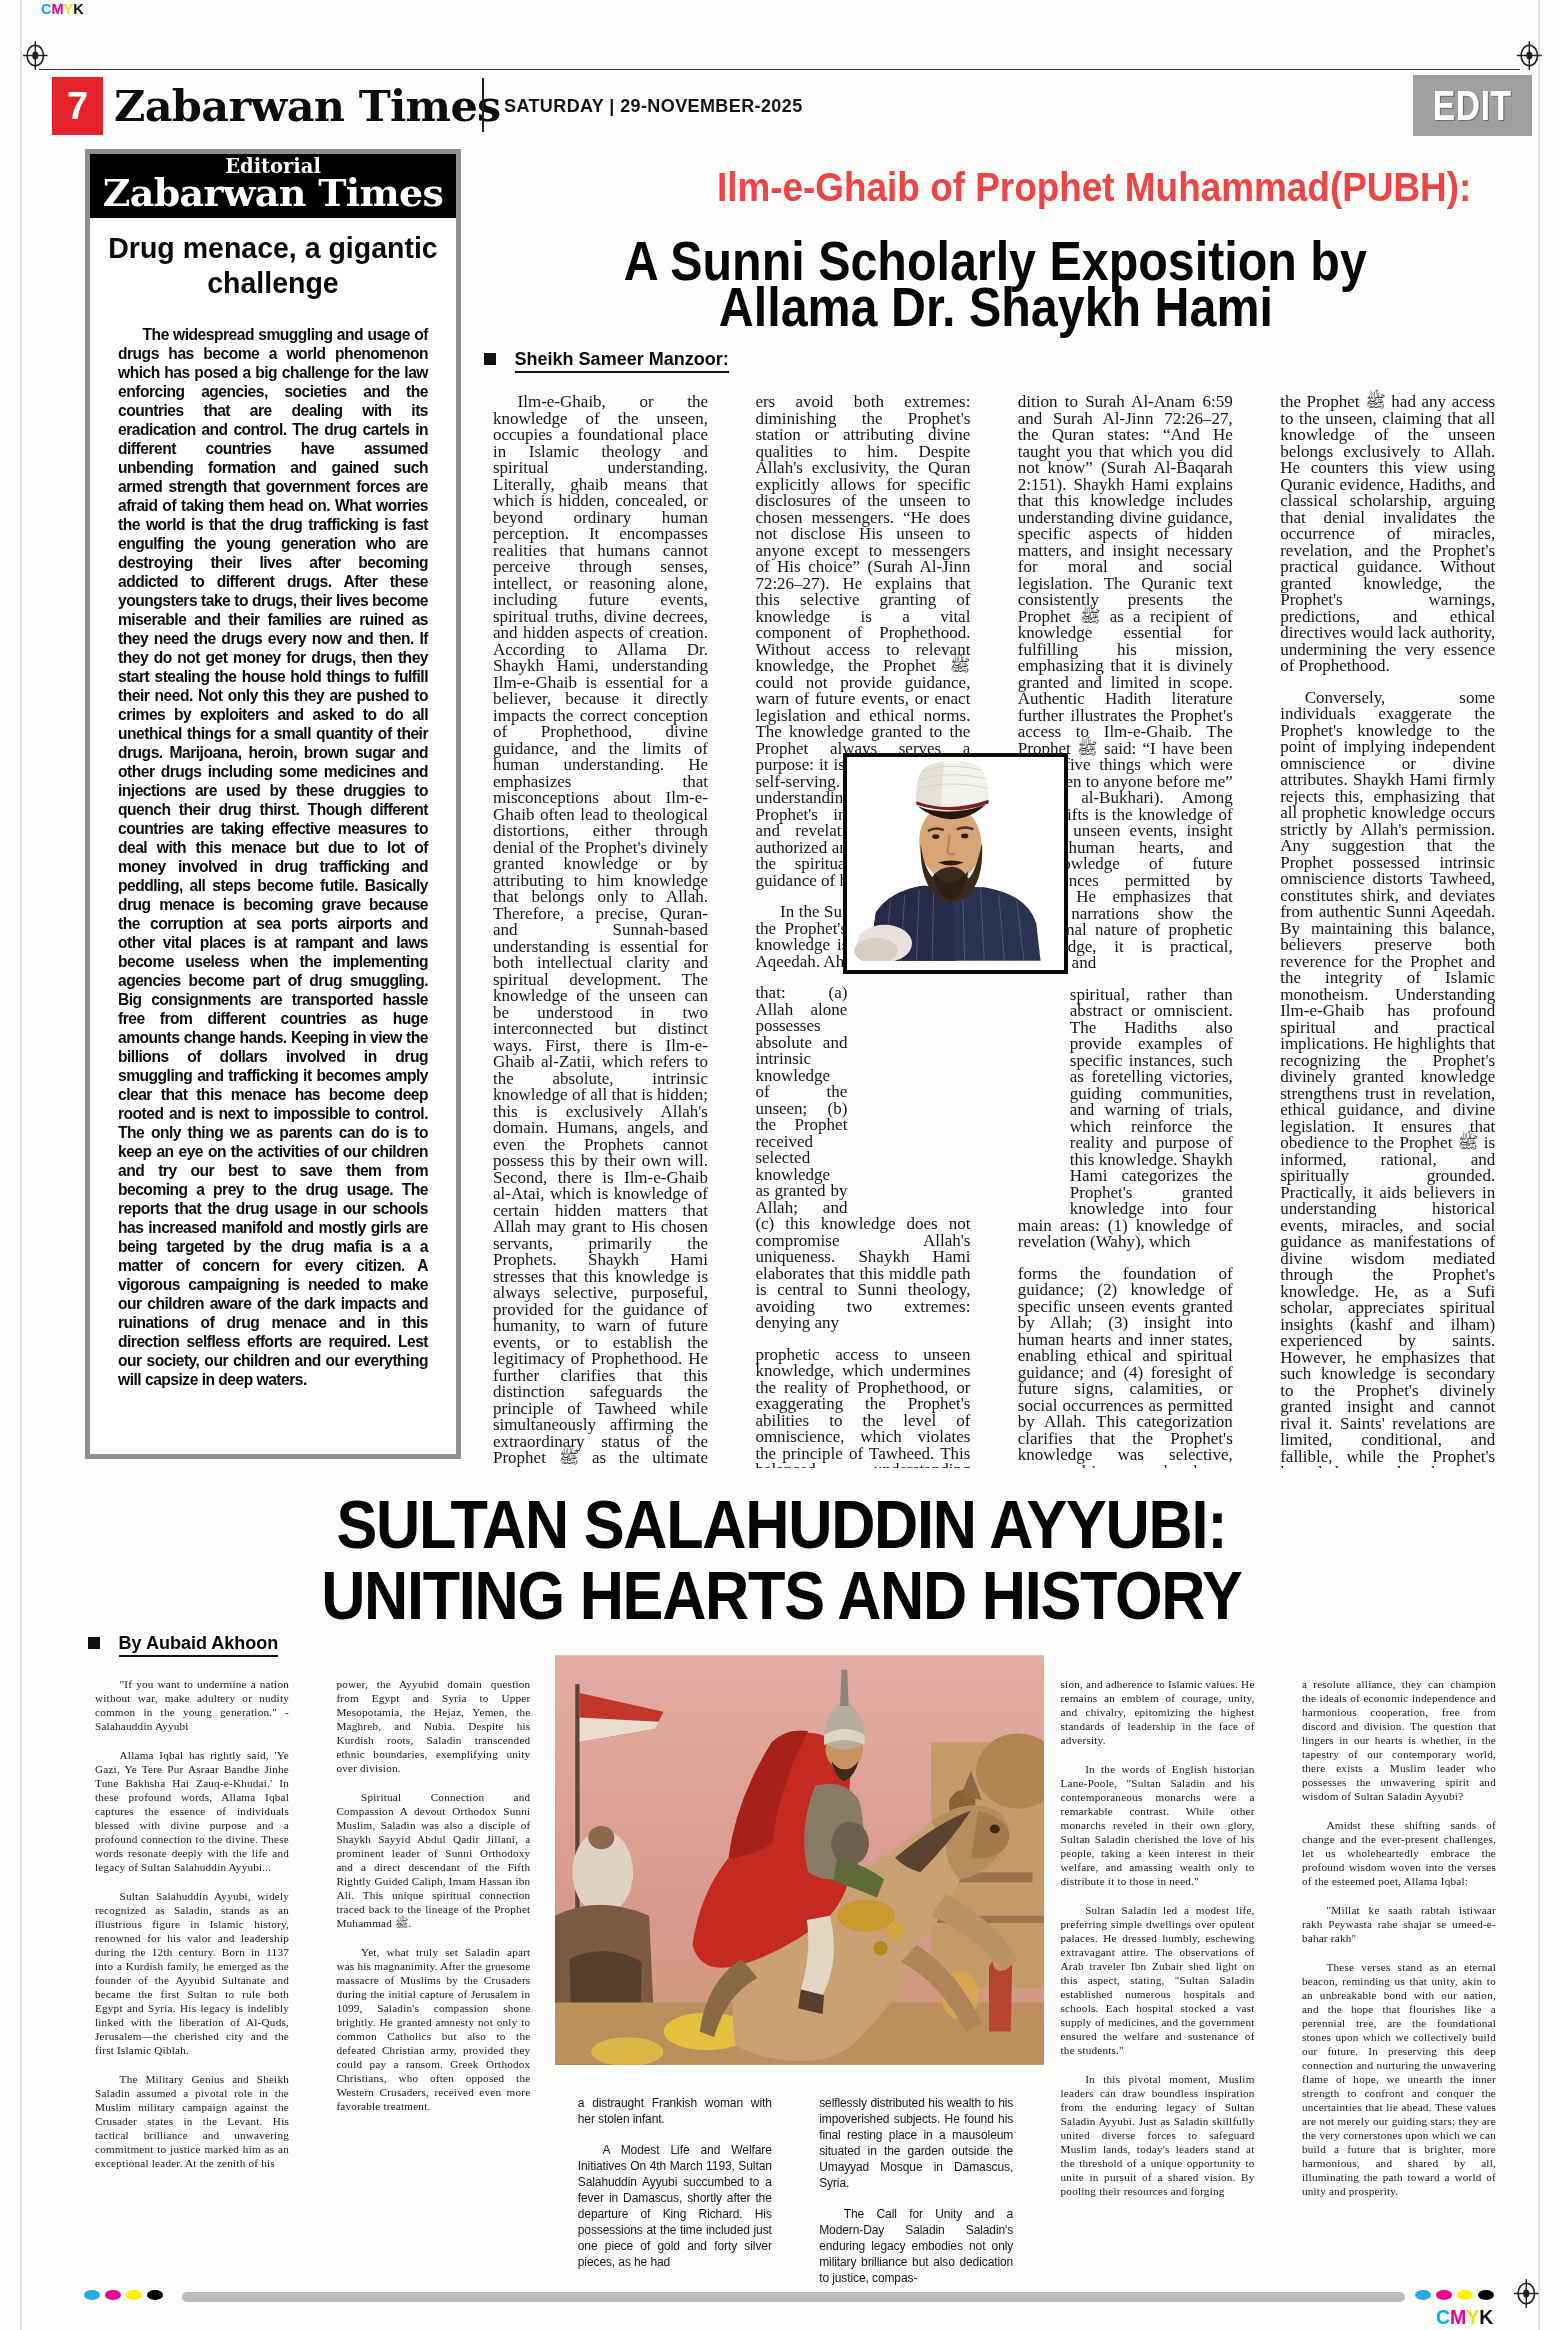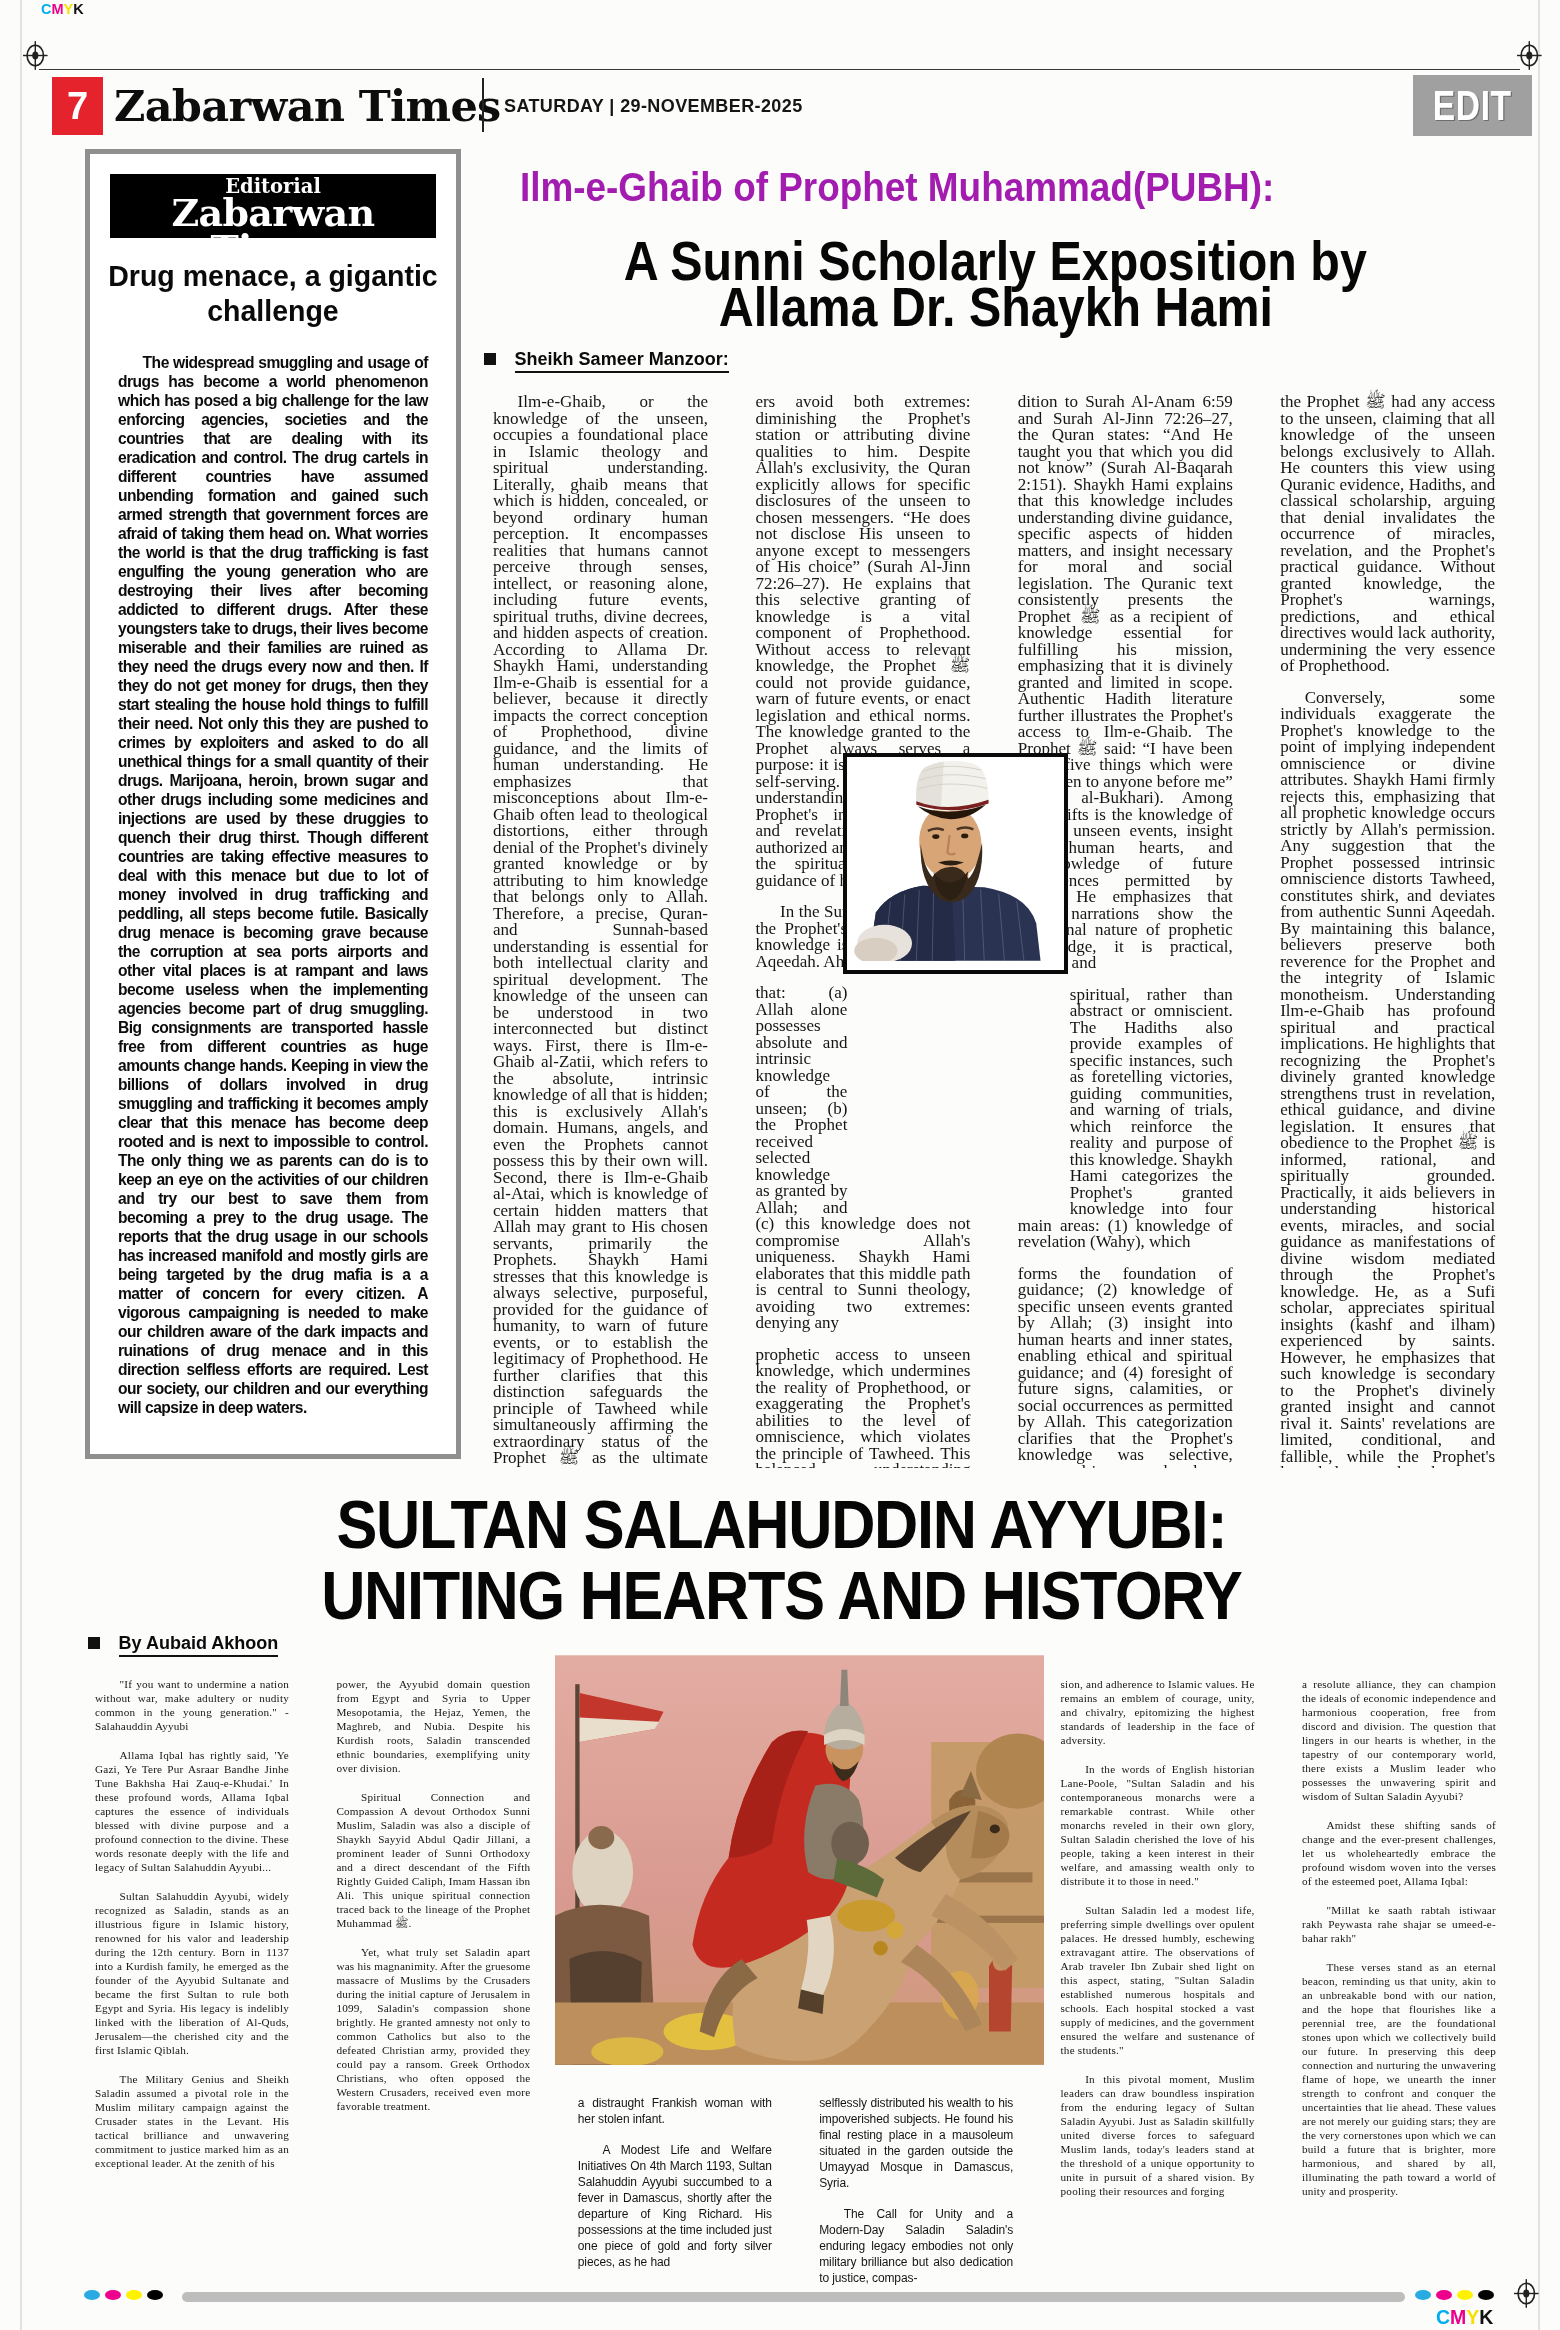--- a/index.html
+++ b/index.html
@@ -21,32 +21,32 @@
   .mast-div{position:absolute;left:482px;top:78px;width:2.2px;height:54px;background:#222;}
   .dateline{position:absolute;left:504px;top:77px;font:800 18px/58px "Liberation Sans",sans-serif;
             color:#151515;letter-spacing:0.4px;white-space:nowrap;}
   .editbox{position:absolute;left:1413px;top:75px;width:119px;height:61px;background:#a0a0a0;
            display:flex;align-items:center;justify-content:center;}
   .editbox .t{font:900 42px "Liberation Sans",sans-serif;color:#fff;transform:scaleX(.8);
               text-shadow:1.4px 1.4px 0 #6e6e6e;letter-spacing:0.7px;}
   
   .edbox{position:absolute;left:85px;top:149px;width:376px;height:1310px;background:#fff;
          border:5.8px solid #8f8f8f;box-sizing:border-box;}
-  .edbanner{margin:20px;height:64px;background:#000;text-align:center;color:#fff;
+  .edbanner{margin:0;height:64px;background:#000;text-align:center;color:#fff;
             font-family:"DejaVu Serif","Liberation Serif",serif;}
   .edbanner .small{font-size:19.5px;font-weight:700;line-height:22px;padding-top:2.2px;}
   .edbanner .big{font-size:38px;font-weight:700;line-height:36px;margin-top:-2.9px;letter-spacing:-0.7px;}
   .edheadline{text-align:center;font:800 30px/35px "Liberation Sans",sans-serif;color:#0a0a0a;
               margin-top:11.6px;transform:scaleX(.95);}
   .edbody{margin:10px 13px 0 13px;font:700 15.6px/19px "Liberation Sans",sans-serif;
           letter-spacing:-0.5px;text-align:justify;color:#0c0c0c;overflow:hidden;height:1144px;}
   .edbody p{margin:0;text-indent:29px;}
   
-  .kicker{position:absolute;left:478px;top:164px;width:1035px;text-align:left;
-          font:800 41px/46px "Liberation Sans",sans-serif;color:#a21caf;}
+  .kicker{position:absolute;left:478px;top:164px;width:1035px;text-align:right;
+          font:800 41px/46px "Liberation Sans",sans-serif;color:#ef4444;}
   .kicker .in{display:inline-block;transform:scaleX(.9);}
   .mainh{position:absolute;left:478px;width:1035px;text-align:center;
          font:800 55px/61px "Liberation Sans",sans-serif;color:#070707;}
   .mainh .in{display:inline-block;transform:scaleX(.88);}
   .byline{position:absolute;font:800 18px "Liberation Sans",sans-serif;color:#0b0b0b;}
   .byline .sq{display:inline-block;width:11.6px;height:11.6px;background:#111;margin-right:19px;}
   .byline .nm{border-bottom:2.2px solid #111;padding-bottom:2.2px;}
   .cols{position:absolute;display:flex;}
   .ncol{font-family:"Liberation Serif","DejaVu Serif",serif;text-align:justify;color:#151515;
         overflow:hidden;}

